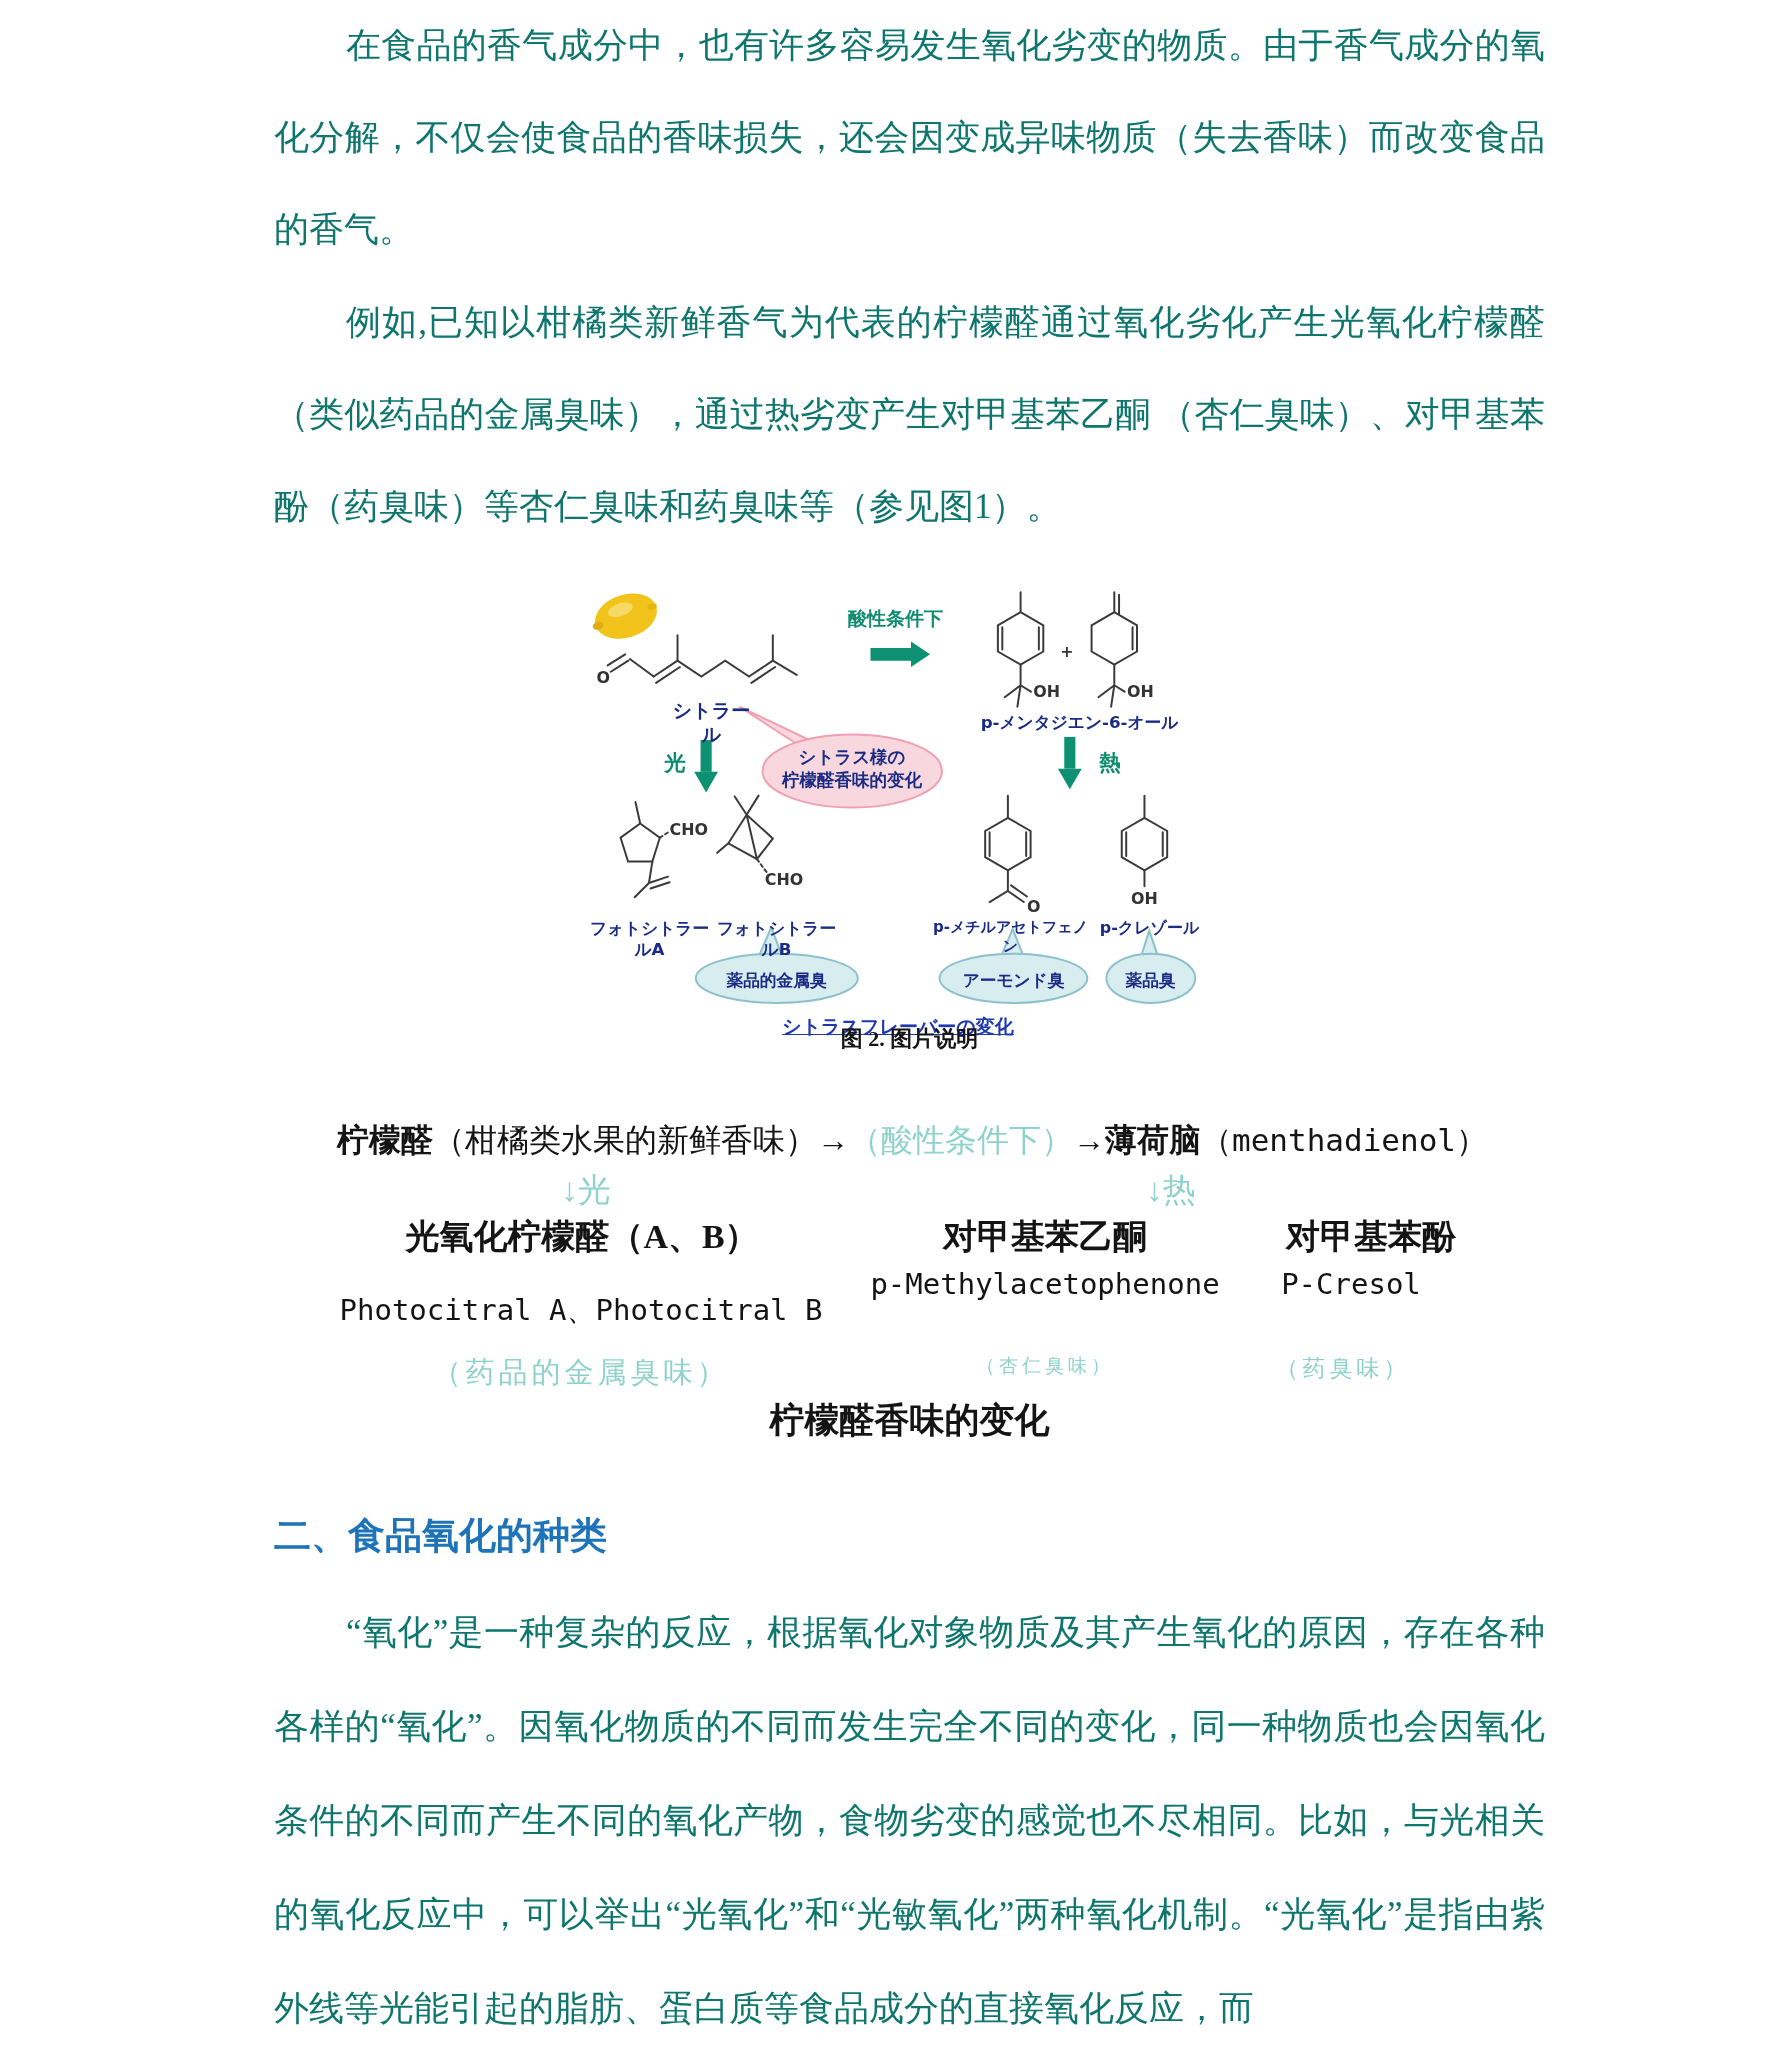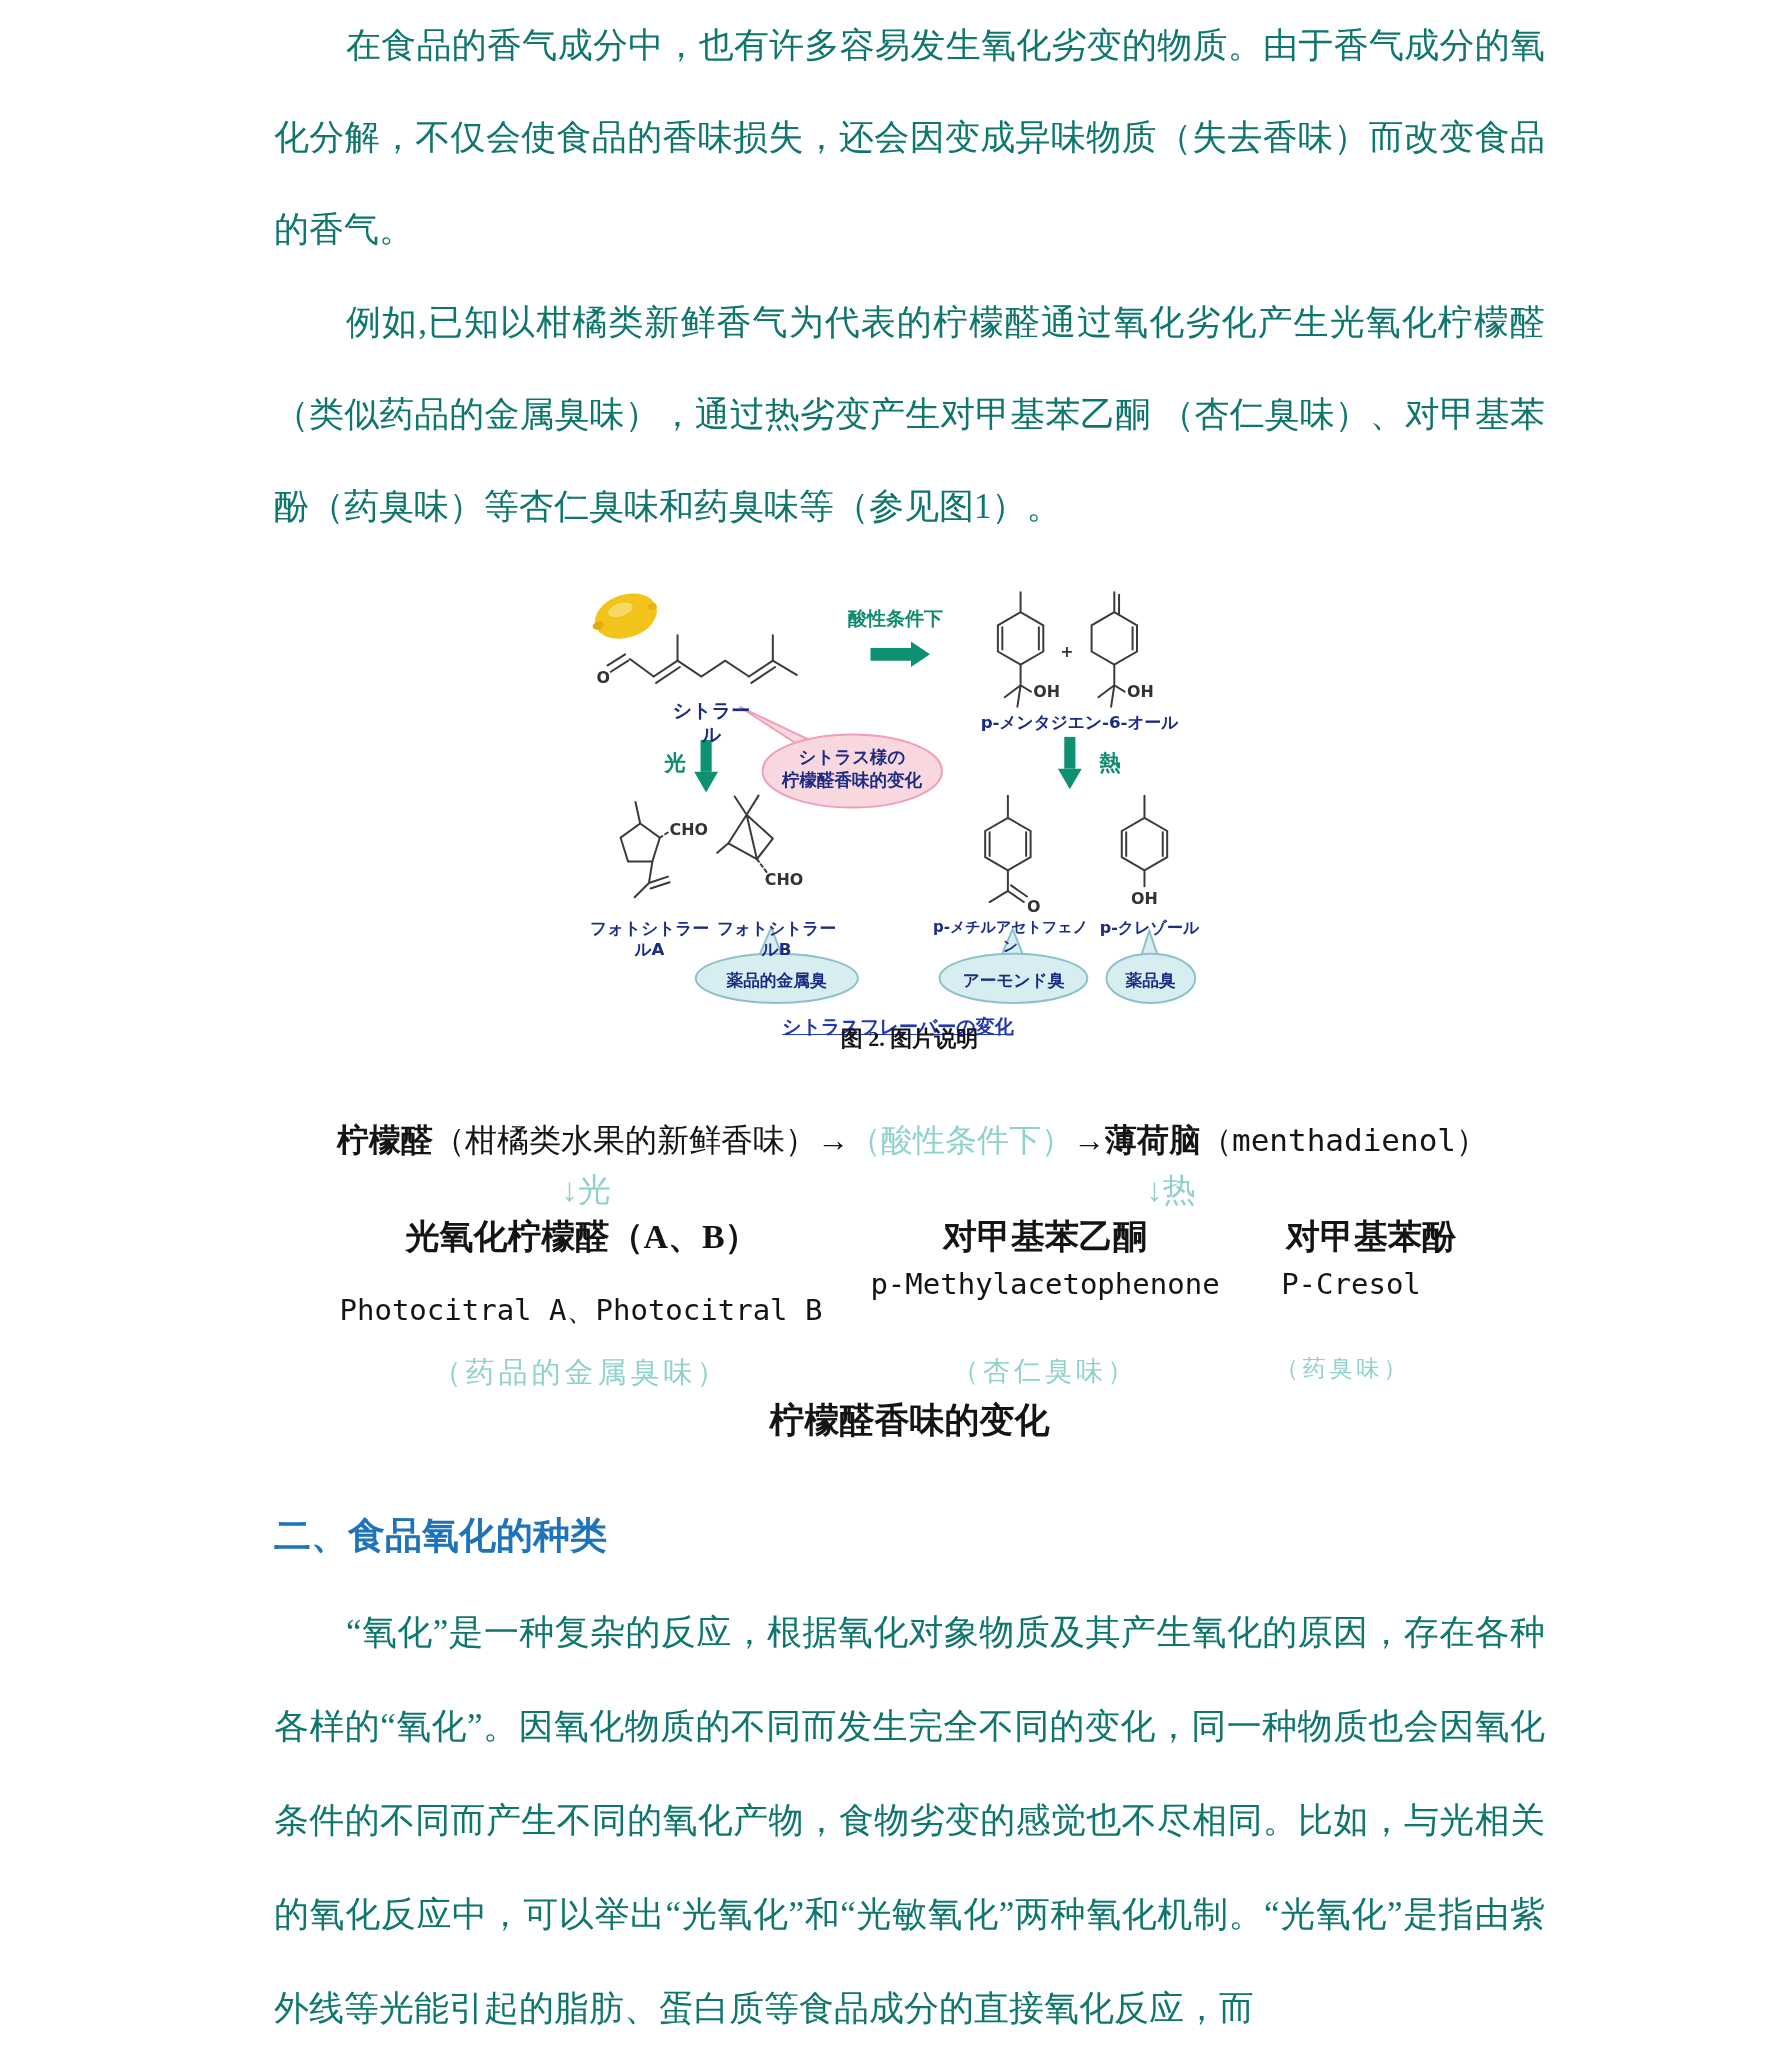--- a/index.html
+++ b/index.html
@@ -159,21 +159,21 @@
 
 <div class="cap cap-col bold" style="left:582px;top:1214px;font-size:34px">光氧化柠檬醛（A、B）</div>
 <div class="cap cap-col bold" style="left:1045px;top:1214px;font-size:34px">对甲基苯乙酮</div>
 <div class="cap cap-col bold" style="left:1371px;top:1214px;font-size:34px">对甲基苯酚</div>
 
 <div class="cap cap-col mono" style="left:1045px;top:1267px;font-size:29px">p-Methylacetophenone</div>
 <div class="cap cap-col mono" style="left:1351px;top:1267px;font-size:29px">P-Cresol</div>
 <div class="cap cap-col mono" style="left:581px;top:1291px;font-size:29px">Photocitral A、Photocitral B</div>
 
 <div class="cap cap-col teal" style="left:581px;top:1353px;font-size:29px;letter-spacing:4px">（药品的金属臭味）</div>
-<div class="cap cap-col teal" style="left:1045px;top:1353px;font-size:27px;letter-spacing:4px">（杏仁臭味）</div>
+<div class="cap cap-col teal" style="left:1045px;top:1353px;font-size:19px;letter-spacing:4px">（杏仁臭味）</div>
 <div class="cap cap-col teal" style="left:1343px;top:1353px;font-size:23px;letter-spacing:4px">（药臭味）</div>
 
 <div class="cap center-box bold" style="top:1397px;font-size:35px">柠檬醛香味的变化</div>
 
 <h2 id="section-heading" style="margin:0">二、食品氧化的种类</h2>
 
 <p id="para3" class="body-par indent" style="top:1586px">“氧化”是一种复杂的反应，根据氧化对象物质及其产生氧化的原因，存在各种各样的“氧化”。因氧化物质的不同而发生完全不同的变化，同一种物质也会因氧化条件的不同而产生不同的氧化产物，食物劣变的感觉也不尽相同。比如，与光相关的氧化反应中，可以举出“光氧化”和“光敏氧化”两种氧化机制。“光氧化”是指由紫外线等光能引起的脂肪、蛋白质等食品成分的直接氧化反应，而</p>
 
 
 </body></html>

